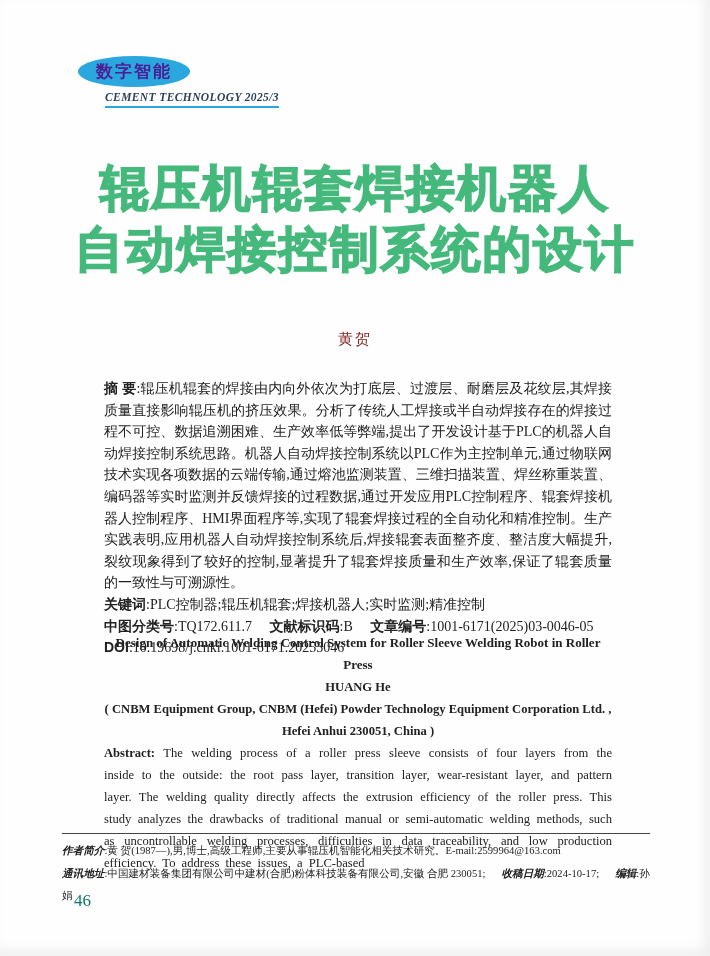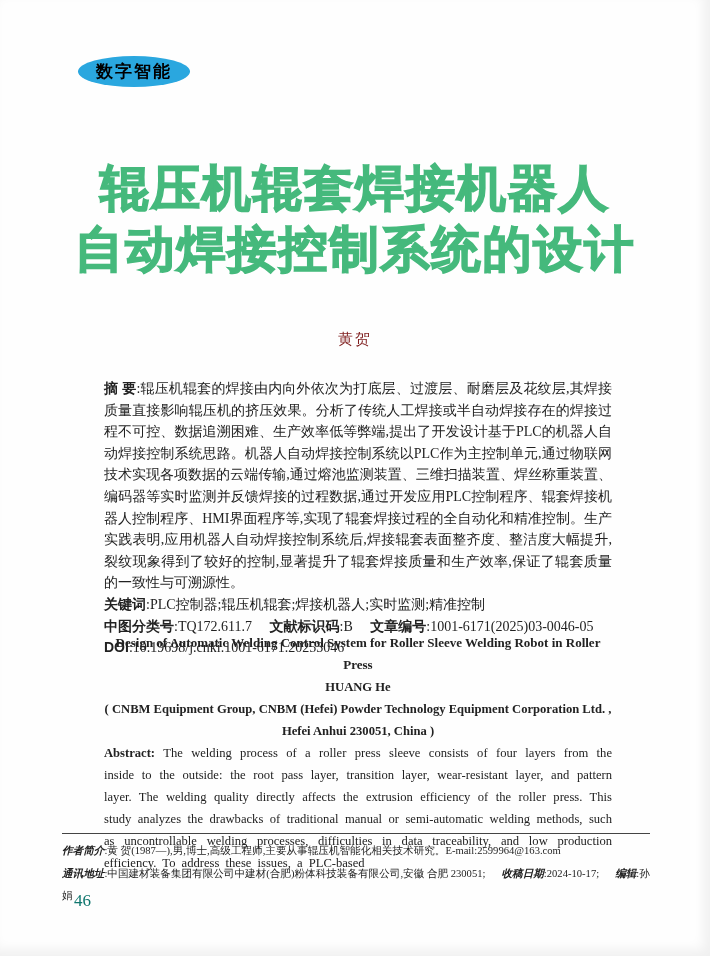--- a/index.html
+++ b/index.html
@@ -10,21 +10,21 @@
     font-family:"Liberation Serif", serif;
     color:#222;
     overflow:hidden;
     box-shadow:inset -6px -6px 12px rgba(0,0,0,0.06);
   }
   
   .header{position:absolute;top:56px;left:78px;}
   .badge{
     display:inline-block;
     background:#2aa7df;
-    color:#000000;
+    color:#4c1d95;
     font-family:"Liberation Sans", sans-serif;
     font-weight:bold;
     font-size:17px;
     width:112px;height:31px;line-height:31px;
     text-align:center;
     border-radius:50%;
     letter-spacing:2px;
   }
   .journal-line{
     display:inline-block;
@@ -106,20 +106,21 @@
     font-size:17px;
   }
 </style>
 </head>
 <body>
 
 <div class="page">
 
   <div class="header">
     <span class="badge">数字智能</span><br>
+    <span class="journal-line">CEMENT TECHNOLOGY 2025/3</span>
   </div>
 
   <div class="title">
     <div>辊压机辊套焊接机器人</div>
     <div>自动焊接控制系统的设计</div>
   </div>
 
   <div class="author">黄贺</div>
 
   <div class="cn-block">

